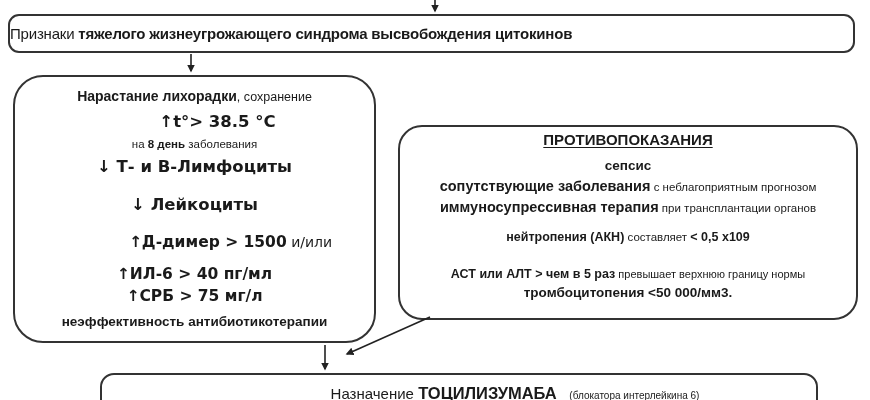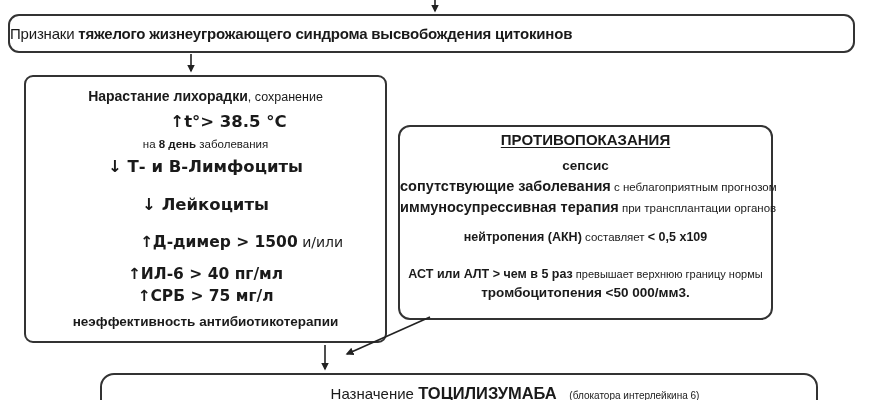--- a/index.html
+++ b/index.html
@@ -5,22 +5,22 @@
   html,body { margin:0; padding:0; }
   .canvas {
     position:relative; width:870px; height:400px; overflow:hidden;
     background:#ffffff; color:#1a1a1a;
     font-family:"Liberation Sans", sans-serif;
   }
   .box { position:absolute; box-sizing:border-box; background:#ffffff; border:2px solid #333333; }
   #signs-box { left:8px; top:14px; width:847px; height:39px; border-radius:11px;
                display:flex; align-items:center; 
                font-size:15px; letter-spacing:-0.2px; }
-  #criteria-box  { left:24px;  top:75px;  width:363px; height:268px; border-radius:9px; }
-  #contra-box    { left:398px; top:125px; width:375px; height:195px; border-radius:12px; }
+  #criteria-box  { left:13px;  top:75px;  width:363px; height:268px; border-radius:30px; }
+  #contra-box    { left:398px; top:125px; width:460px; height:195px; border-radius:24px; }
   #treatment-box { left:100px; top:373px; width:718px; height:52px;  border-radius:14px; }
 
   .ln { position:absolute; left:0; width:100%; text-align:center; white-space:nowrap; line-height:1.12; }
   b { font-weight:bold; }
   .arrowglyph { font-family:"DejaVu Sans", sans-serif; }
 
   
   .c1 { top:12px;  font-size:12.5px; }           .c1 b { font-size:14px; }
   .c2 { top:36px;  font-size:16.5px; font-weight:bold;padding-left:23px; }
   .c3 { top:61px;  font-size:11.5px; }

